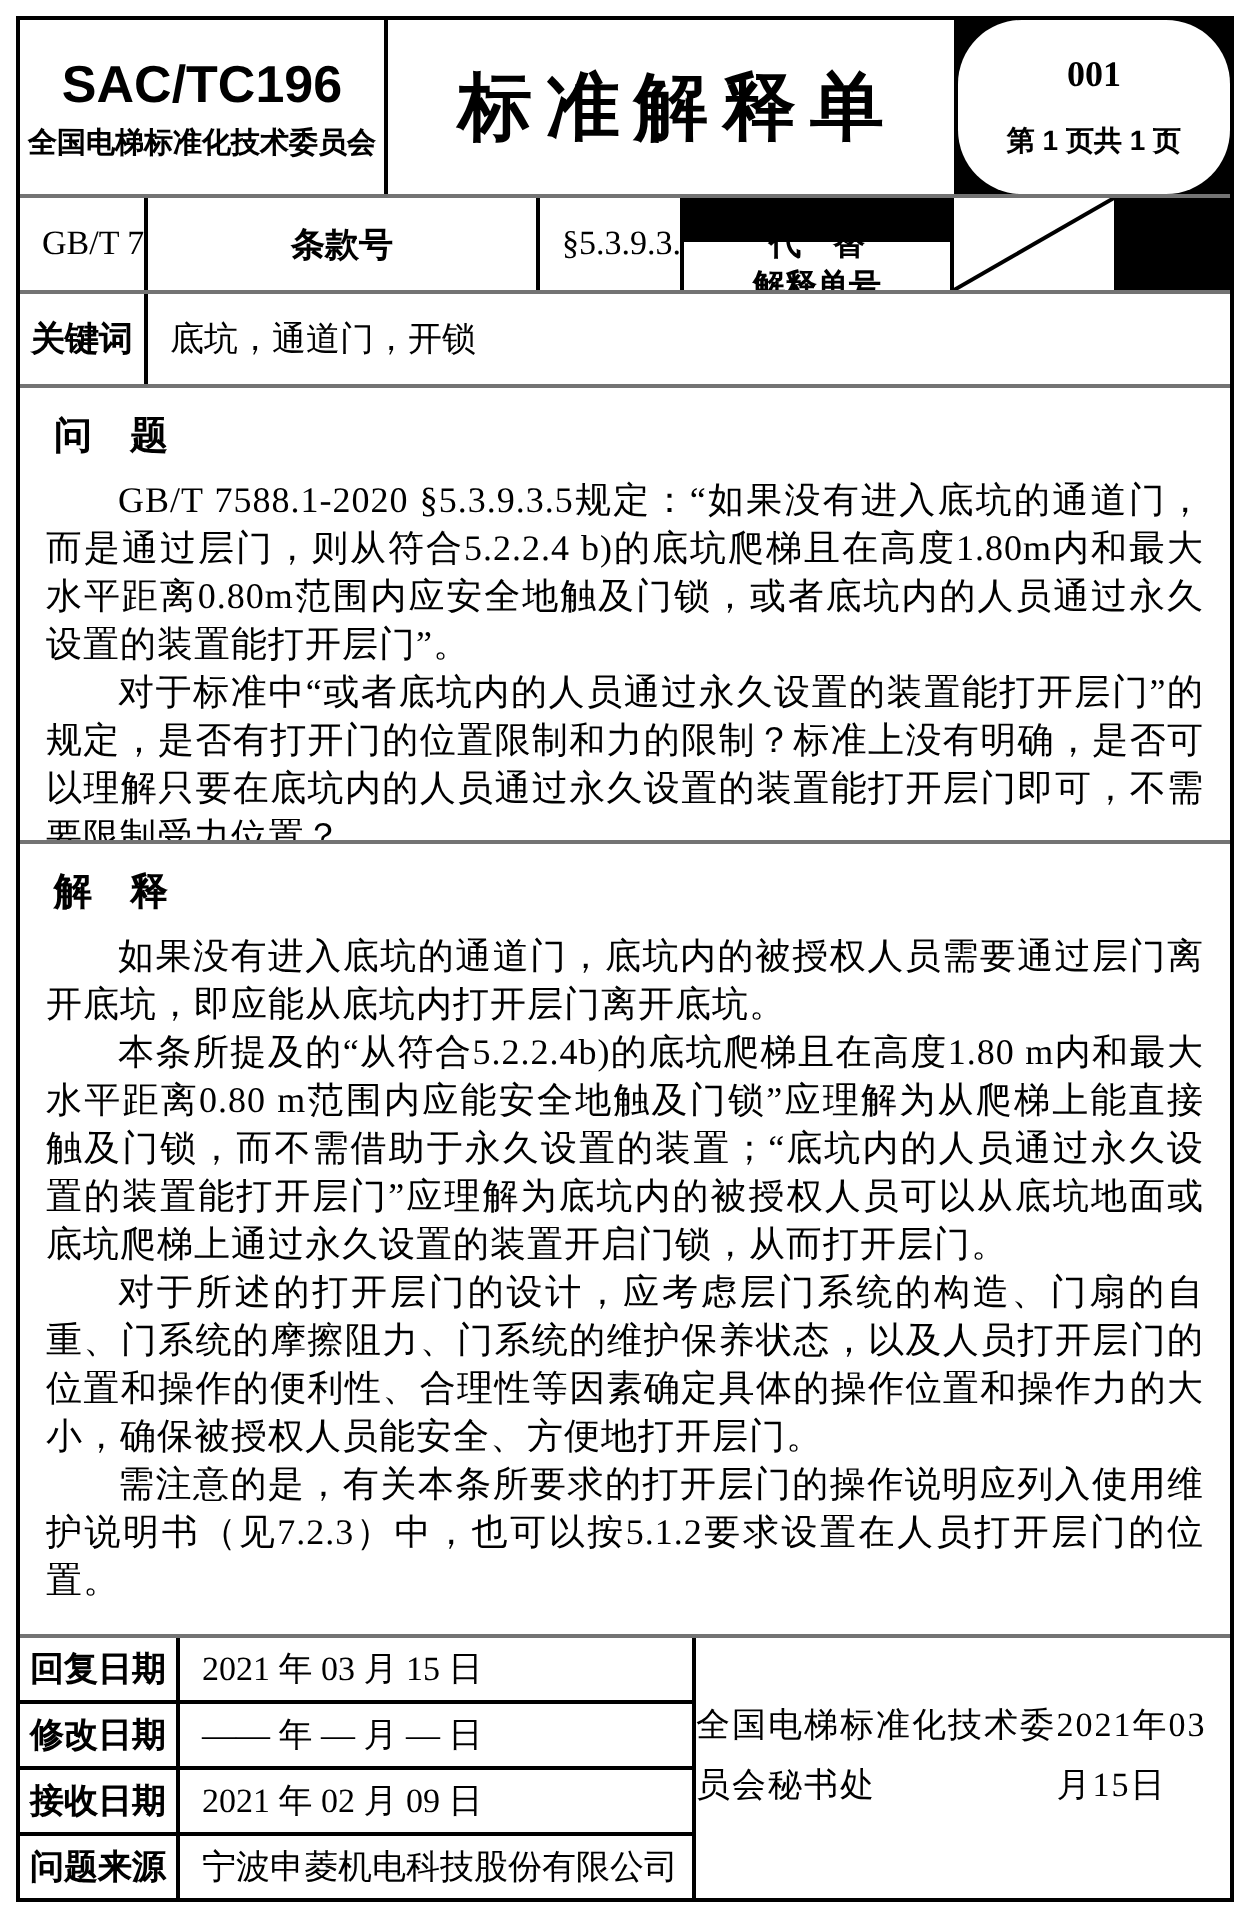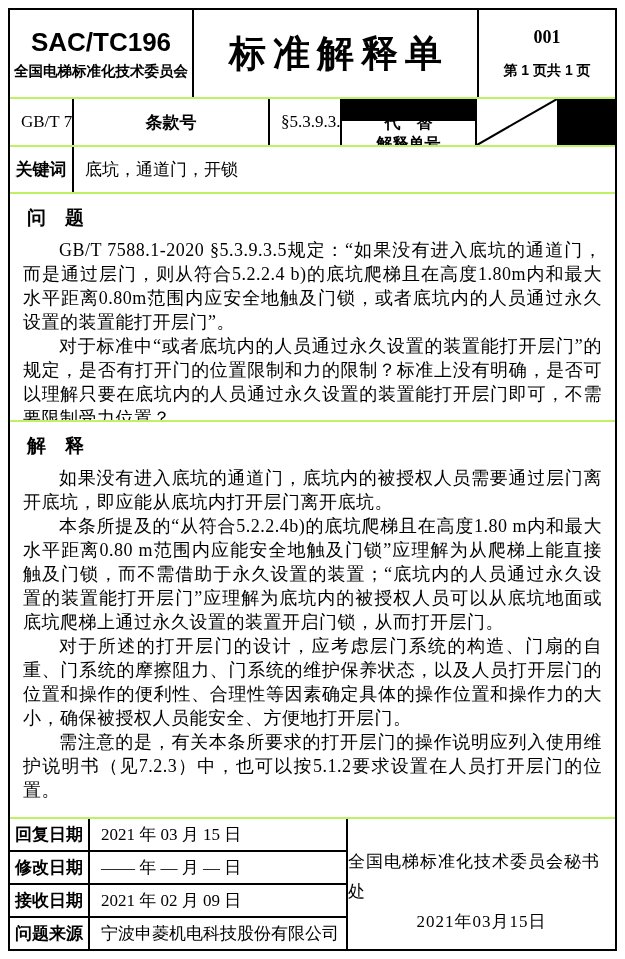--- a/index.html
+++ b/index.html
@@ -5,36 +5,36 @@
   html, body { margin:0; padding:0; }
   body {
     width:625px; height:959px; background:#ffffff; position:relative;
     font-family:"Liberation Serif", serif; color:#000;
     -webkit-font-smoothing:antialiased;
   }
   * { box-sizing:border-box; }
 
   .doc {
     position:absolute; left:8px; top:8px; width:609px; height:943px;
-    background:#bef264; border:2px solid #000;
+    background:#737373; border:2px solid #000;
     display:grid; grid-template-rows:87px 46px 45px 226px 395px 1fr; gap:2px;
   }
   .row { display:grid; gap:2px; background:#000; min-height:0; }
   .cell { background:#fff; min-width:0; min-height:0; overflow:hidden; }
 
   
   .r-header { grid-template-columns:182px 283px 1fr; }
   .org-cell { display:flex; flex-direction:column; align-items:center; justify-content:center; gap:4px; }
   .org-code { font-family:"Liberation Sans", sans-serif; font-weight:bold; font-size:26px; }
   .org-name { font-family:"Liberation Sans", sans-serif; font-weight:bold; font-size:14.5px; }
   .title-cell {
     display:flex; align-items:center; justify-content:center;
     font-weight:bold; font-size:37px; letter-spacing:7px; text-indent:7px;
   }
-  .docinfo-cell { display:flex; flex-direction:column; align-items:center; justify-content:space-evenly; padding:4px 0; }
+  .docinfo-cell { display:flex; flex-direction:column; align-items:center; justify-content:space-evenly; padding:4px 0;border-radius:32px; }
   .doc-no { font-weight:bold; font-size:18px; }
   .doc-std { font-weight:bold; font-size:20px; }
   .doc-page { font-family:"Liberation Sans", sans-serif; font-weight:bold; font-size:14px; }
 
   
   .r-meta { grid-template-columns:62px 194px 70px 133px 80px 1fr; }
   .r-keywords { grid-template-columns:62px 1fr; }
   .label {
     font-family:"Liberation Sans", sans-serif; font-weight:bold; font-size:17px;
     display:flex; align-items:center; justify-content:center; text-align:center;
@@ -52,21 +52,21 @@
   }
   .section p {
     margin:0; text-indent:2em; text-align:justify;
     font-size:18px; line-height:24px; letter-spacing:0.5px;
   }
 
   
   .r-footer { grid-template-columns:78px 256px 1fr; grid-template-rows:repeat(4, 1fr); }
   .sig-cell {
     grid-column:3; grid-row:1 / span 4;
-    display:flex; flex-direction:column; align-items:center; justify-content:flex-end;
+    display:flex; align-items:center; justify-content:flex-end;
     padding-bottom:12px; font-size:17px; line-height:30px; letter-spacing:1px;
   }
 </style>
 </head>
 <body>
 
 <div class="doc">
 
   <div class="row r-header">
     <div class="cell org-cell">

